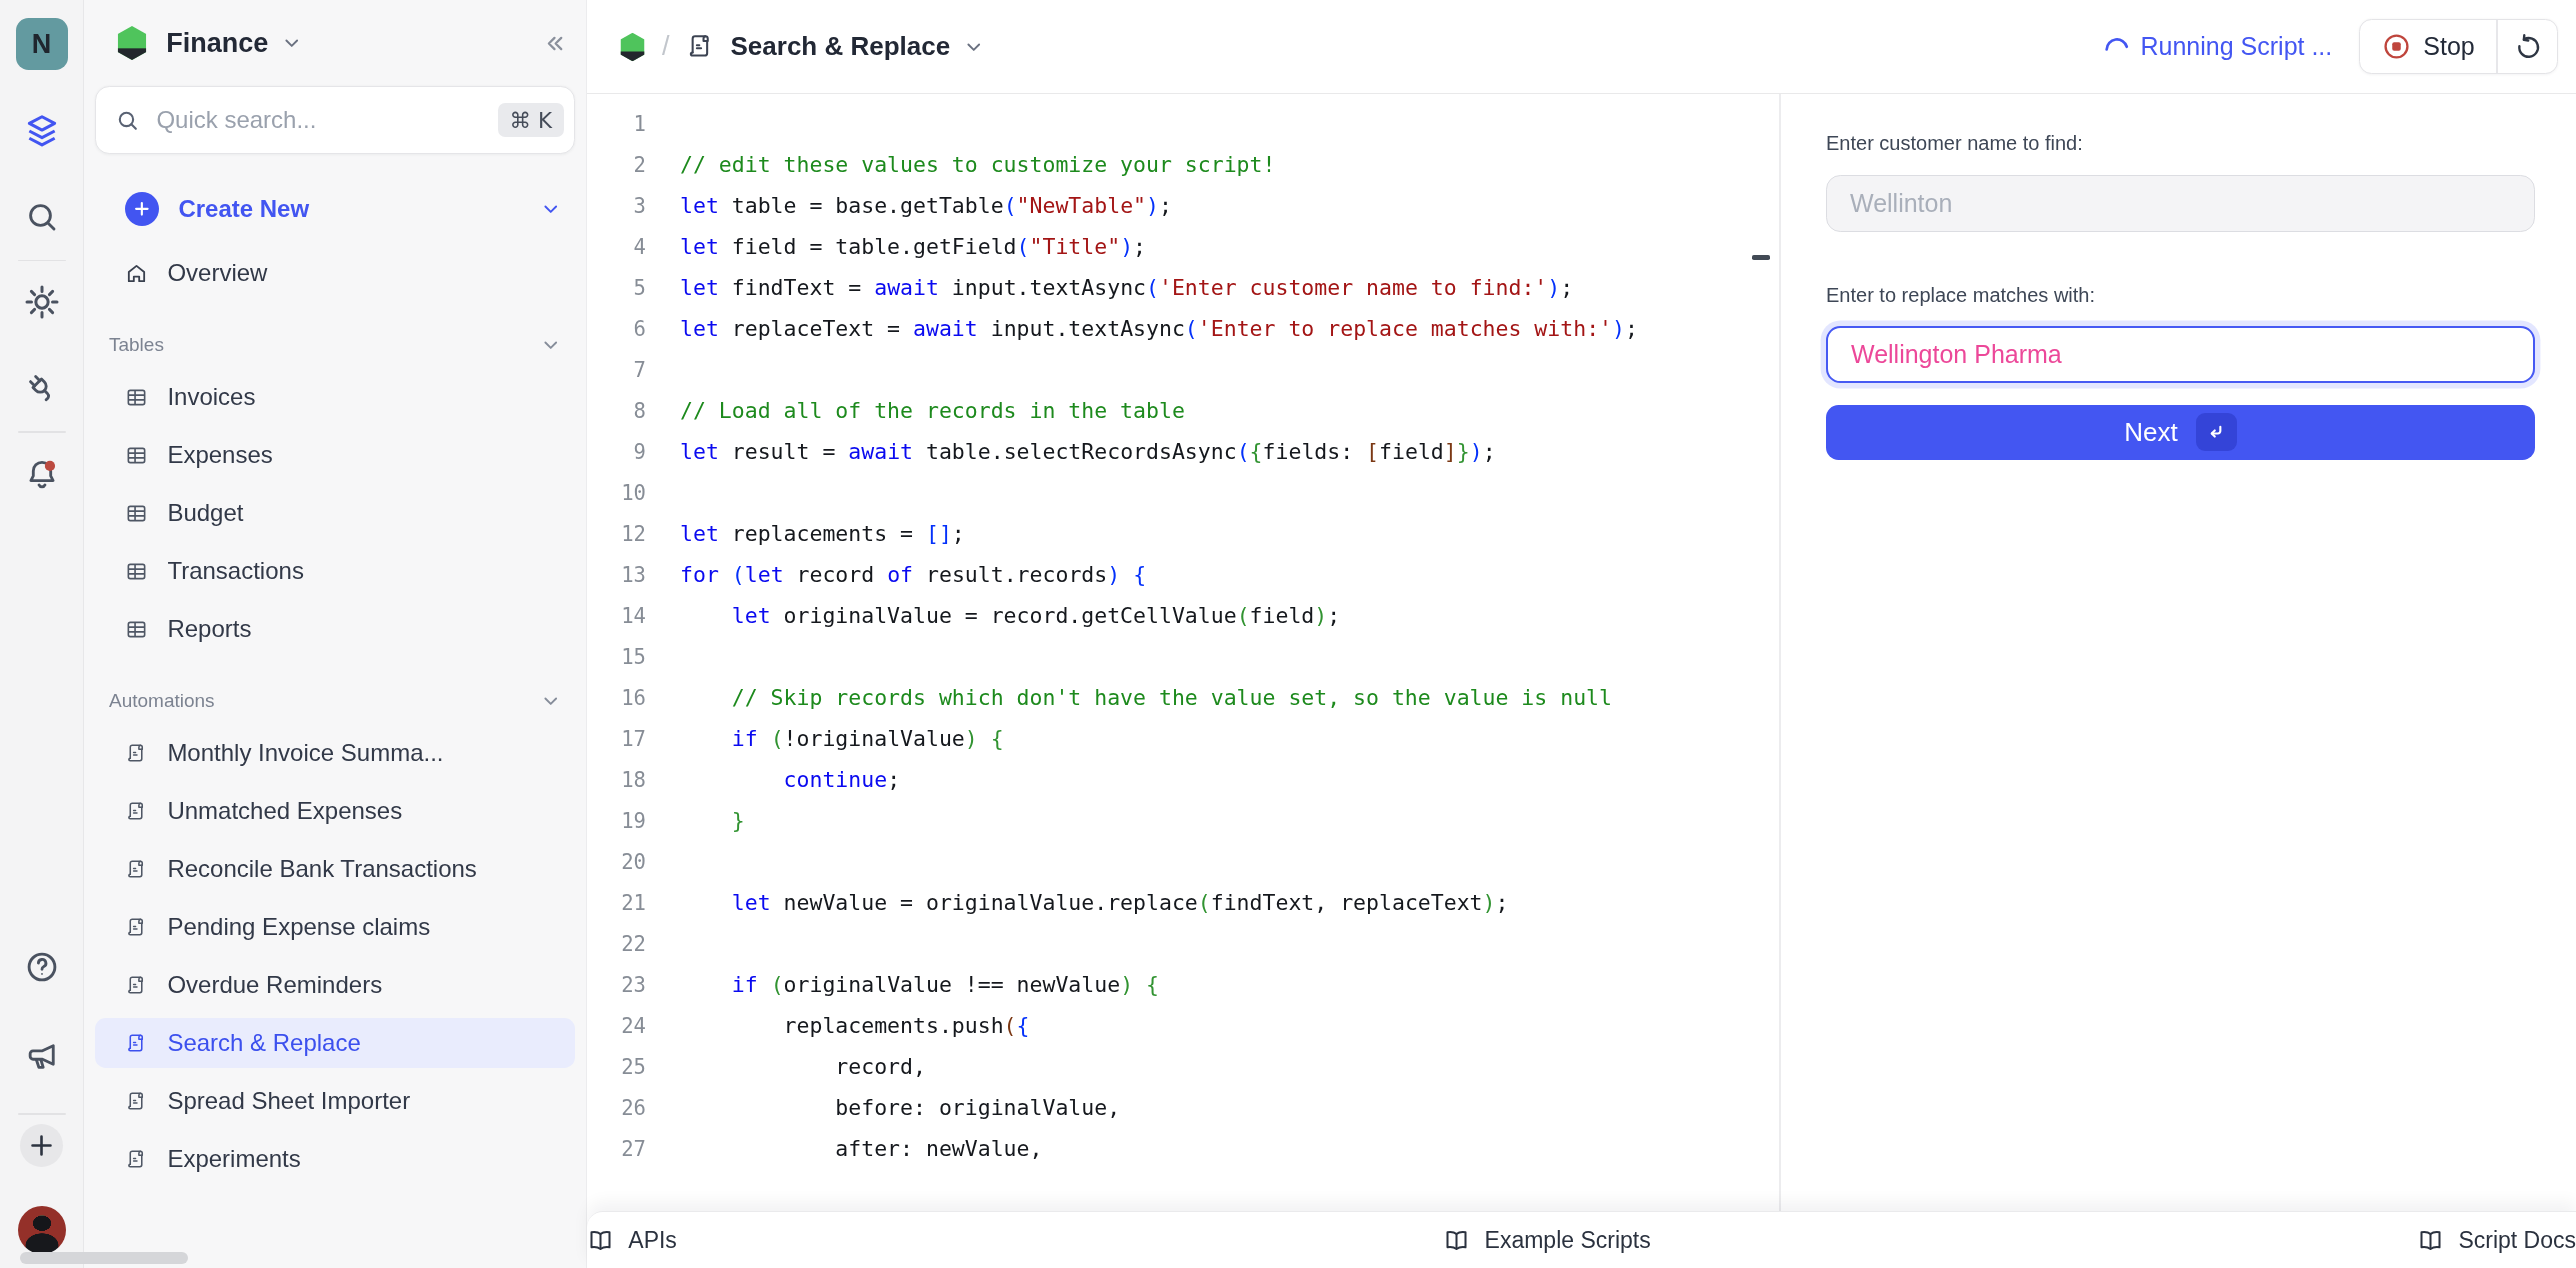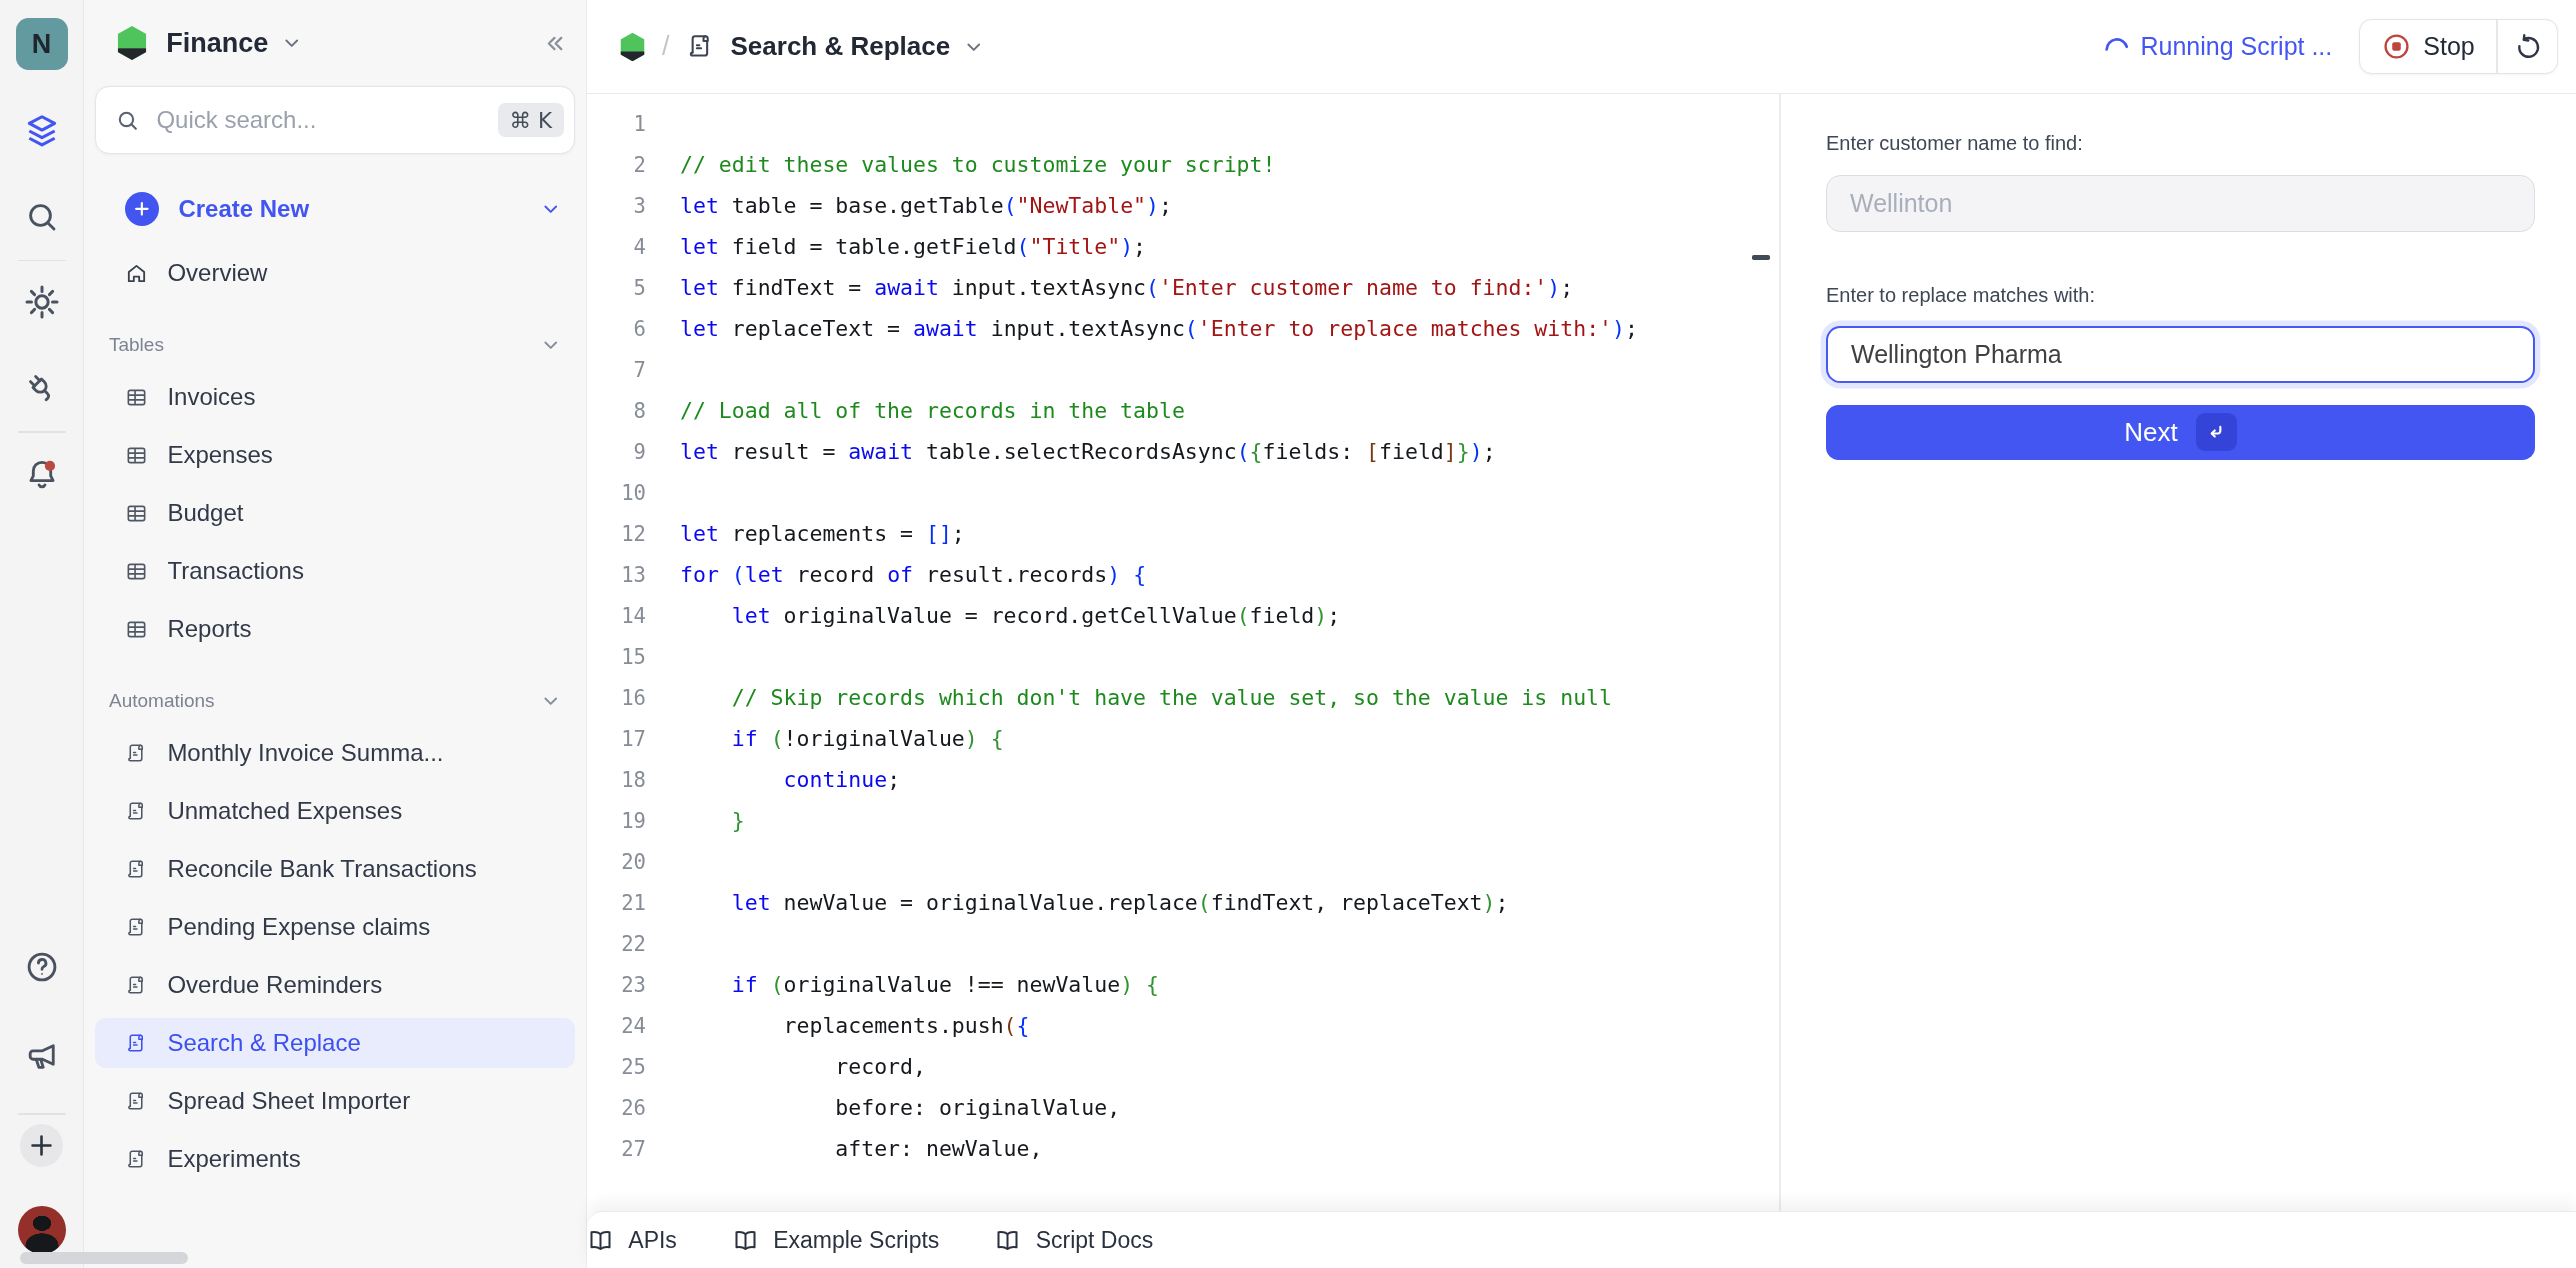--- a/index.html
+++ b/index.html
@@ -96,32 +96,32 @@
     background:#424a55; cursor:pointer; }
   .divider-v { width:1.8px; background:#ececee; flex:0 0 auto; }
 
   
   .panel { width:795px; flex:0 0 auto; padding:38px 41px 0 45px; background:#fff; }
   .plabel { font-size:20px; color:#3e4756; margin-bottom:19.7px; }
   .pinput { width:100%; height:57px; border-radius:14.3px; font-size:25px; padding:0 23px;
     font-family:"Liberation Sans",sans-serif; outline:none; }
   .in-find { background:#f4f4f6; border:1.8px solid #dcdde2; color:#3a4150; margin-bottom:52px; }
   .in-find::placeholder { color:#a9afba; }
-  .in-replace { background:#fff; border:2.7px solid #4659f3; color:#404040;
+  .in-replace { background:#fff; border:2.7px solid #4659f3; color:#ec4899;
     box-shadow:0 0 0 5.4px rgba(99,118,255,.18); margin-bottom:21.5px; }
   .next-btn { width:100%; height:55px; border:none; border-radius:12.5px; background:#4356f2;
     color:#fff; font-size:26px; font-weight:500; display:flex; align-items:center;
     justify-content:center; cursor:pointer; font-family:"Liberation Sans",sans-serif; }
   .ret-badge { width:41px; height:38px; border-radius:9px; background:#3444d8; margin-left:18px;
     display:flex; align-items:center; justify-content:center; }
 
   
   .bottombar { height:57px; background:#fff; border-top:1.8px solid #eaeaec;
     border-top-left-radius:16px; box-shadow:0 -9px 16px rgba(20,25,40,.05);
-    display:flex; align-items:center; justify-content:flex-start; gap:55px; padding-right:57px;
+    display:flex; align-items:center; justify-content:space-between; gap:55px; 
     flex:0 0 auto; position:relative; z-index:2; }
   .doc-item { display:flex; align-items:center; gap:14.3px; color:#2b323f; font-size:23px;
     font-weight:500; cursor:pointer; }
 
   .scroll-pill { position:absolute; left:19.7px; bottom:4.5px; width:168px; height:11.6px;
     border-radius:6.3px; background:#d5d6d9; z-index:5; cursor:grab; }
   svg { display:block; }
 </style>
 </head>
 <body>

